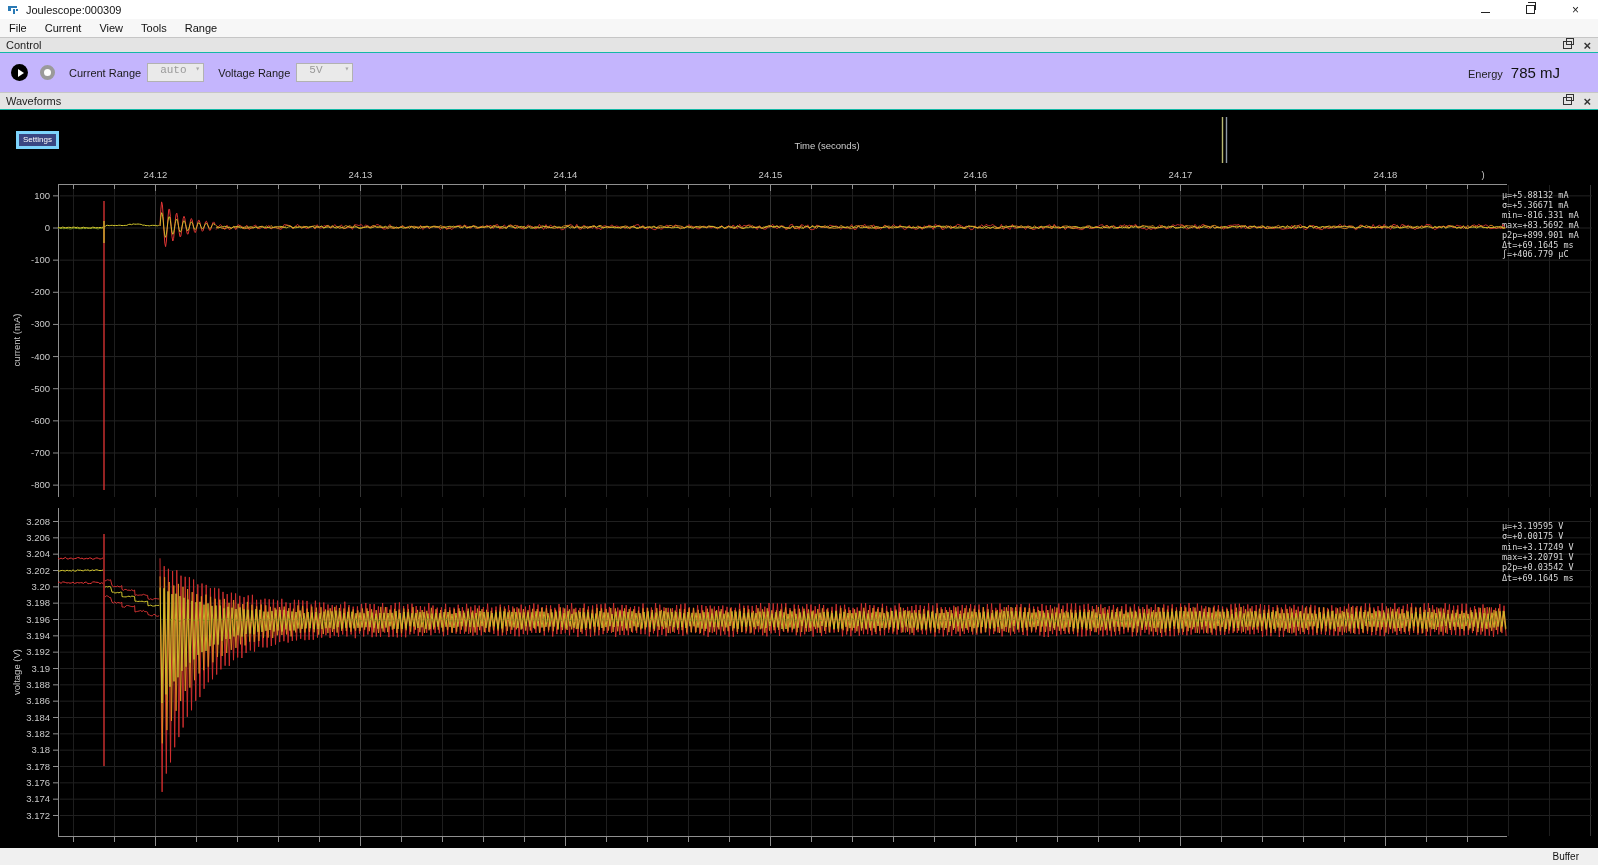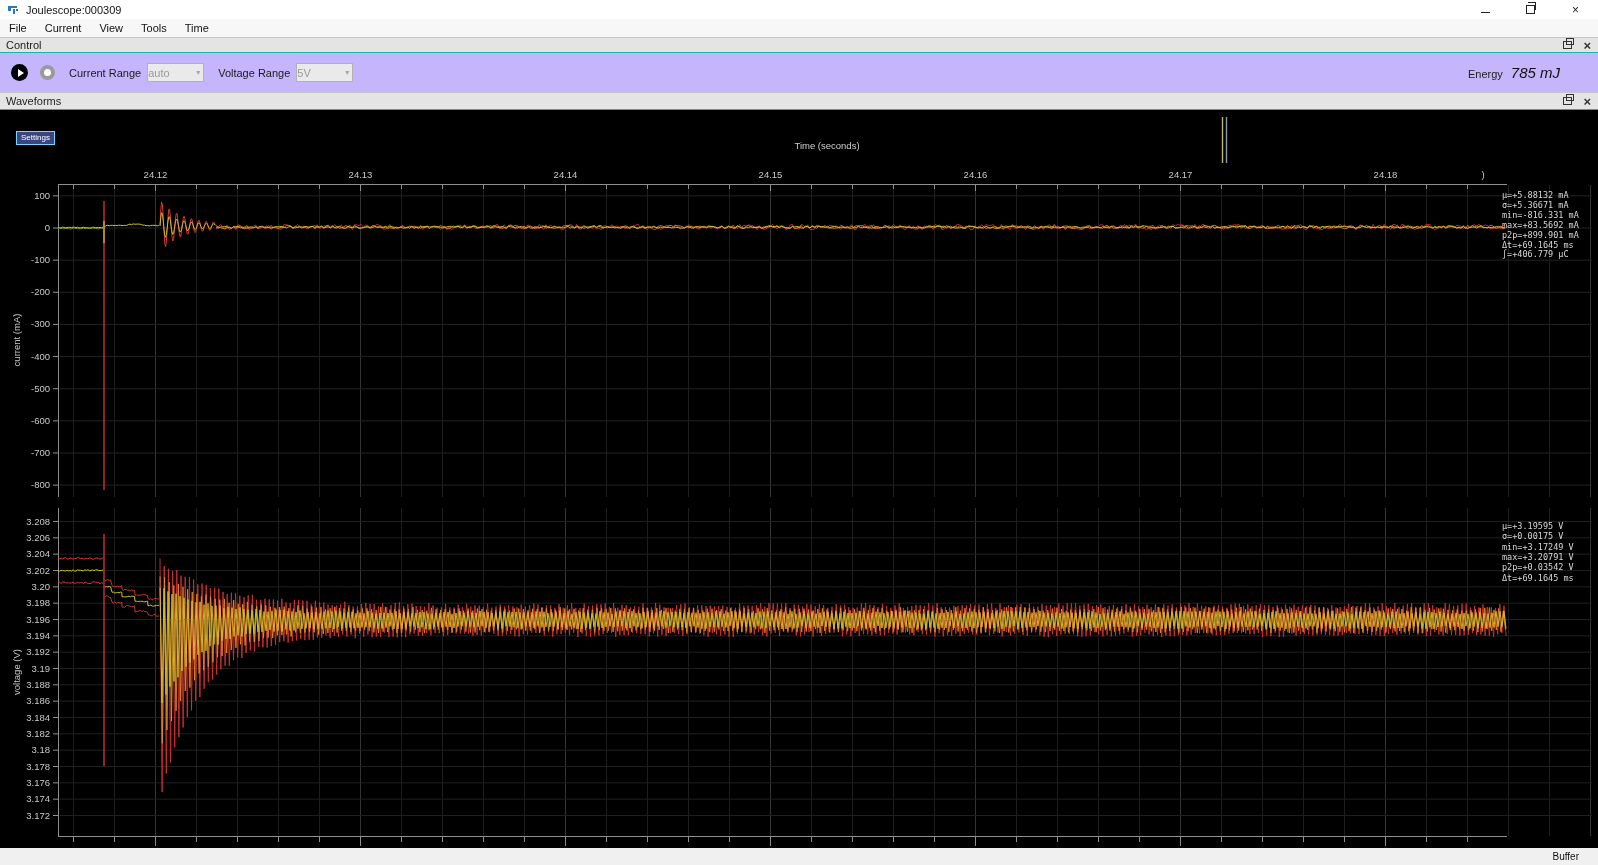--- a/index.html
+++ b/index.html
@@ -28,30 +28,30 @@
   .float-glyph{width:7px;height:6px;border:1px solid #333;position:relative;background:#e4e4e4;}
   .float-glyph::before{content:'';position:absolute;left:2px;top:-4px;width:6px;height:5px;border:1px solid #333;}
   .close-glyph{font-size:13px;color:#333;line-height:1;font-weight:bold;}
 
   
   .control-content{position:absolute;top:53px;left:0;width:100%;height:39px;background:#c4b5fd;display:flex;align-items:center;}
   .play-btn{margin-left:11px;width:17px;height:17px;border-radius:50%;background:#000;display:flex;align-items:center;justify-content:center;cursor:default;}
   .play-tri{width:0;height:0;border-left:6px solid #fff;border-top:4px solid transparent;border-bottom:4px solid transparent;margin-left:2px;}
   .record-btn{margin-left:12px;width:15px;height:15px;border-radius:50%;border:4px solid #9a9a9a;box-sizing:border-box;background:#fdfdfd;}
   .ctl-label{margin-left:14px;font-size:11px;color:#1a1a1a;}
-  .select{margin-left:6px;width:57px;height:19px;background:#eaeaea;border:1px solid #b2b2b2;display:flex;align-items:center;font-size:11px;color:#9a9a9a;padding:0 0;box-sizing:border-box;position:relative;}
+  .select{margin-left:6px;width:57px;height:19px;background:#eaeaea;border:1px solid #b2b2b2;display:flex;font-size:11px;color:#9a9a9a;padding:0 12px;box-sizing:border-box;position:relative;font-family:Liberation Mono, monospace;}
   .select .chev{position:absolute;right:3px;color:#a8a8a8;font-size:8px;}
   .energy{position:absolute;right:38px;display:flex;align-items:baseline;gap:8px;}
   .energy-label{font-size:11px;color:#222;}
-  .energy-value{font-size:15px;color:#111;font-style:italic;}
+  .energy-value{font-size:15px;color:#111;}
 
   
   .wave-area{position:absolute;top:110px;left:0;width:1598px;height:738px;background:#000;}
   #wave-svg{position:absolute;left:0;top:0;}
-  .settings-btn{position:absolute;left:16px;top:21px;background:#3a4682;color:#fff;font-size:8px;padding:1px 4px;border:1px solid #7dd3fc;font-family:"Liberation Sans",sans-serif;line-height:1.3;cursor:default;}
+  .settings-btn{position:absolute;left:16px;top:21px;background:#3a4682;color:#fff;font-size:8px;padding:1px 4px;border:3px solid #7dd3fc;font-family:"Liberation Sans",sans-serif;line-height:1.3;cursor:default;}
 
   
   .statusbar{position:absolute;top:848px;left:0;width:100%;height:17px;background:#f0f0f0;display:flex;align-items:center;justify-content:flex-end;font-size:10px;color:#111;padding-right:19px;box-sizing:border-box;}
 </style>
 </head>
 <body>
 
 <div class="titlebar">
   <span class="app-icon">
     <svg width="13" height="13" viewBox="0 0 13 13">
@@ -72,21 +72,21 @@
         <span>×</span>
       </div>
   </div>
 </div>
 
 <div class="menubar" id="menubar">
     <div class="menu-item">File</div>
     <div class="menu-item">Current</div>
     <div class="menu-item">View</div>
     <div class="menu-item">Tools</div>
-    <div class="menu-item">Time</div>
+    <div class="menu-item">Range</div>
   </div>
 
 <div class="dock-header" id="control-header">
   <span class="dock-title">Control</span>
   <div class="dock-icons">
     <span class="float-glyph"></span>
     <span class="close-glyph">×</span>
   </div>
 </div>
 <div class="control-content">

